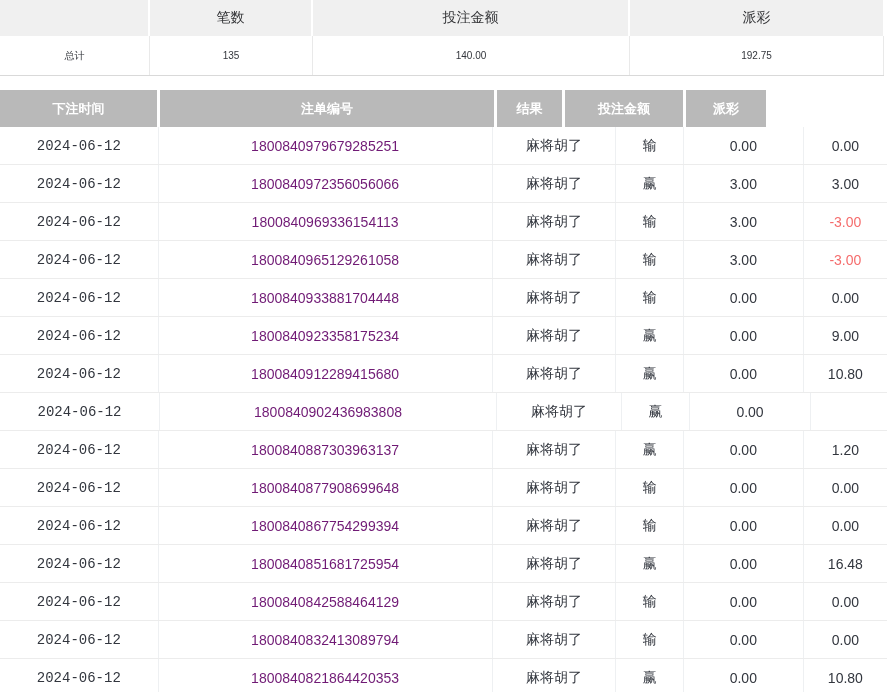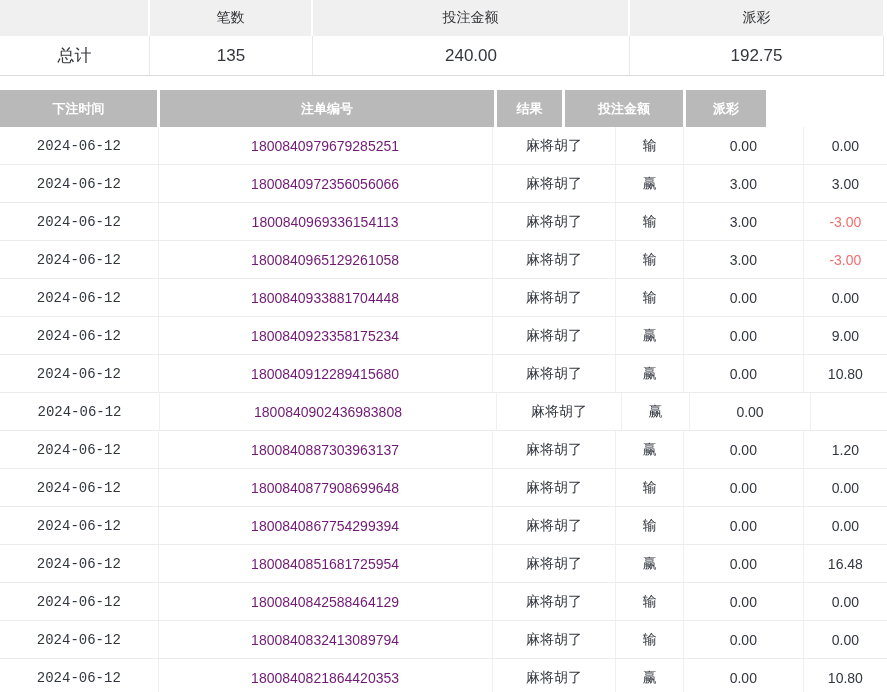--- a/index.html
+++ b/index.html
@@ -24,21 +24,21 @@
   .sc2 { width: 163px; }
   .sc3 { width: 317px; }
   .sc4 { width: 257px; }
 
   .summary-row {
     display: flex; height: 40px; width: 884px;
     border-bottom: 1px solid #d9d9d9;
     background: #fff;
   }
   .summary-row .cell {
-    font-size: 17px;
+    font-size: 10px;
     color: #33363c;
     display: flex; align-items: center; justify-content: center;
     border-right: 1px solid #e9e9e9;
   }
   .summary-row .sc4 { width: 254px; }
 
   .spacer { height: 14px; background: #fff; }
 
   
   .bet-header { display: flex; height: 37px; width: 887px; }
@@ -81,21 +81,21 @@
 <div>
   <div class="summary-header">
     <div class="cell sc1"></div>
     <div class="cell sc2">笔数</div>
     <div class="cell sc3">投注金额</div>
     <div class="cell sc4">派彩</div>
   </div>
   <div class="summary-row">
     <div class="cell sc1">总计</div>
     <div class="cell sc2">135</div>
-    <div class="cell sc3">240.00</div>
+    <div class="cell sc3">140.00</div>
     <div class="cell sc4">192.75</div>
   </div>
 </div>
 
 <div class="spacer"></div>
 
 <div>
   <div class="bet-header">
     <div class="hcell hc1">下注时间</div>
     <div class="hcell hc2">注单编号</div>

